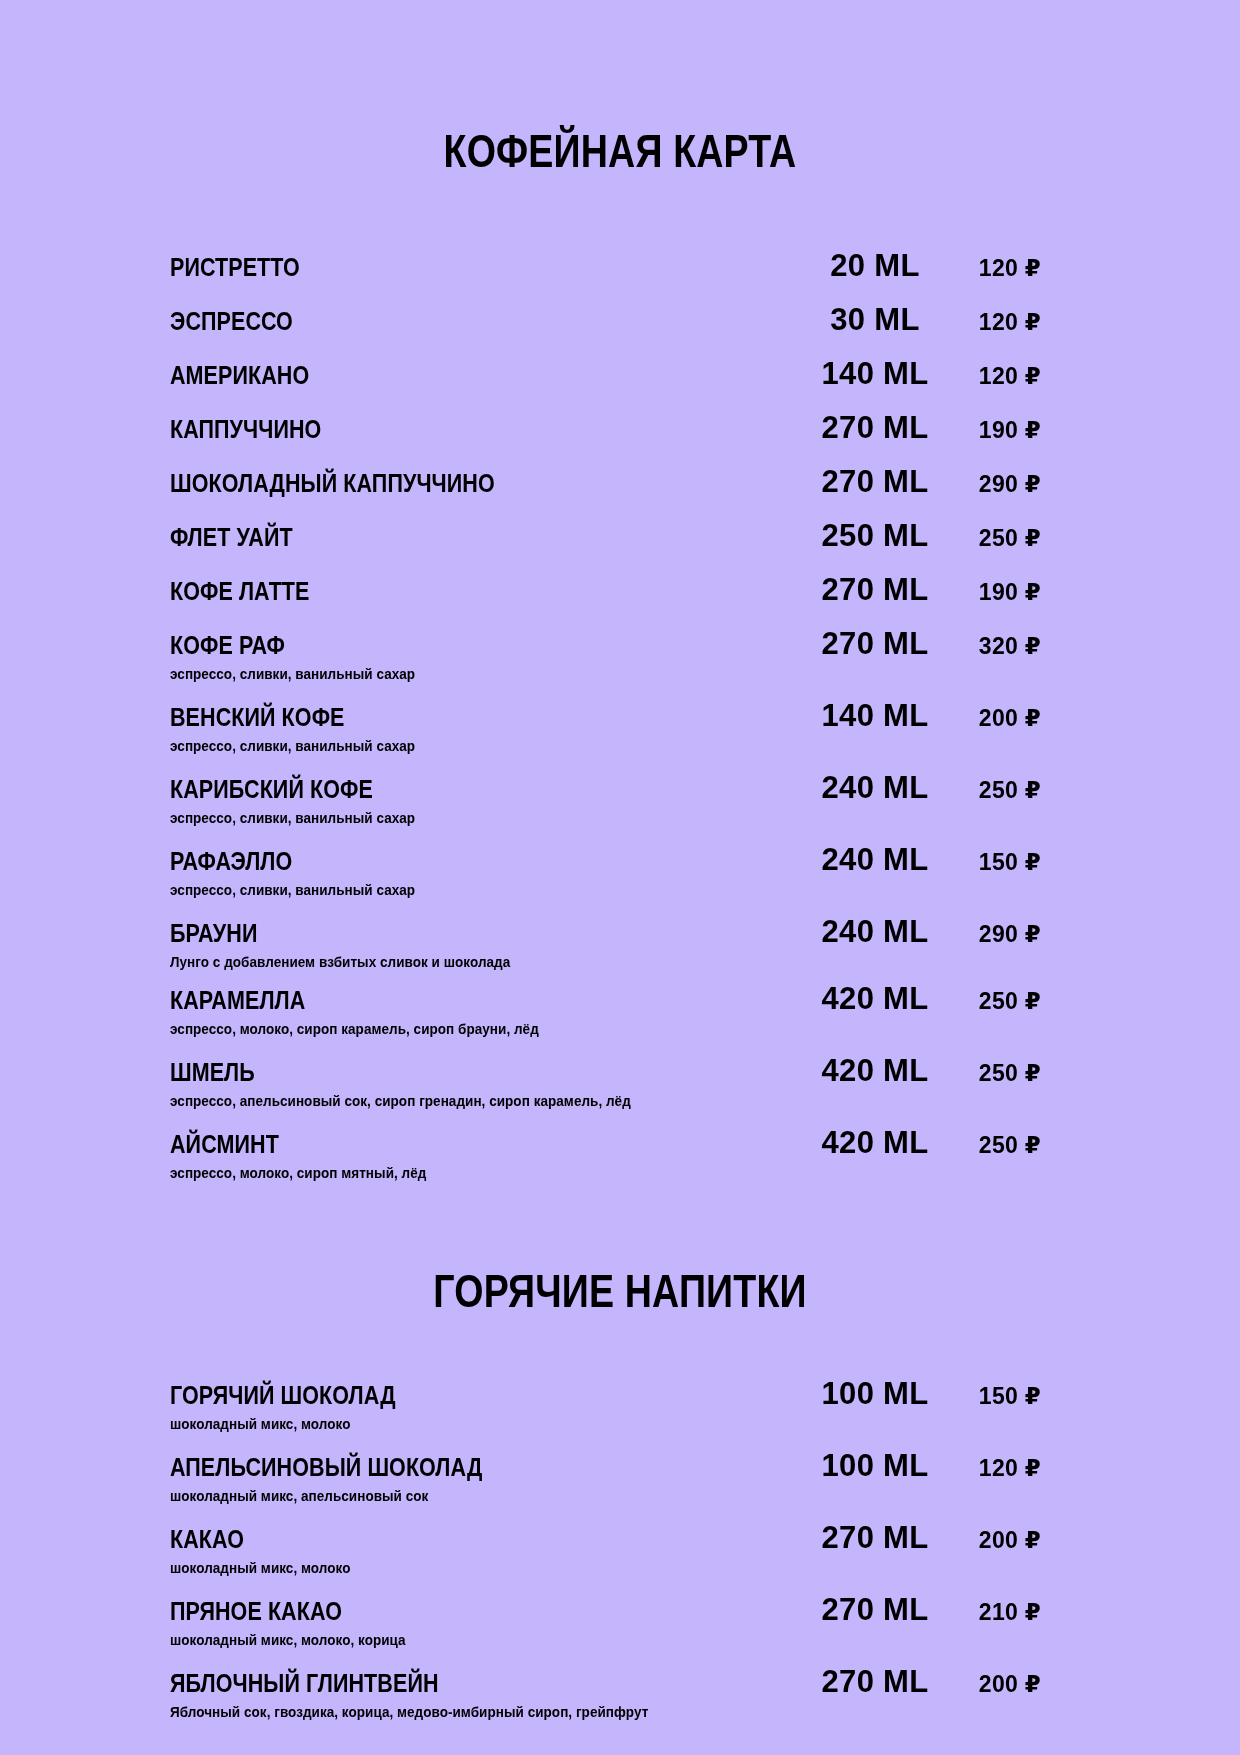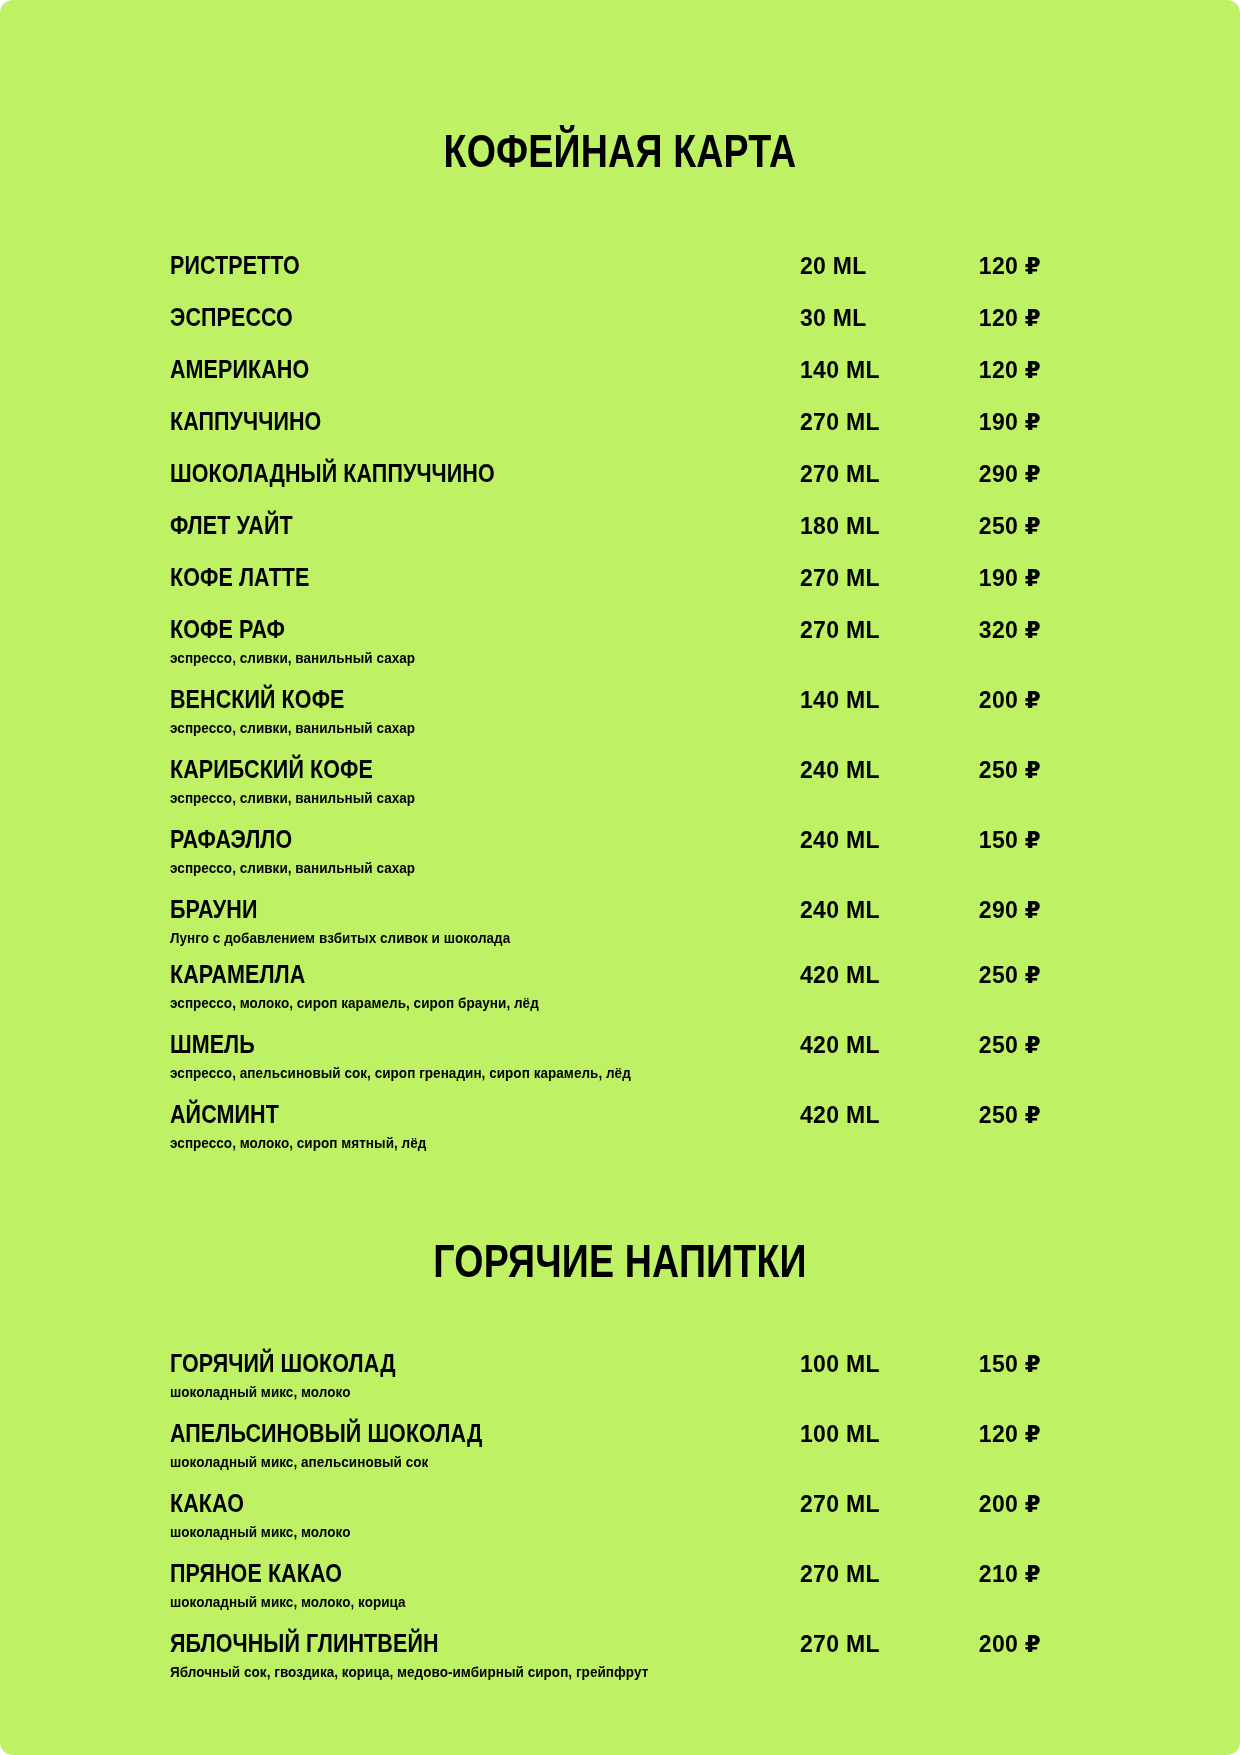--- a/index.html
+++ b/index.html
@@ -15,22 +15,21 @@
     color: #000000;
     -webkit-font-smoothing: antialiased;
   }
 
   .page {
     width: 1240px;
     height: 1755px;
     box-sizing: border-box;
     padding: 0 170px;
     position: relative;
-    background: #bef264;
-    border-radius: 13px;
+    background: #c4b5fd;
   }
 
   
   .section-title {
     text-align: center;
     font-weight: 700;
     font-size: 47px;
     line-height: 1.0;
     letter-spacing: 0.2px;
     transform: scaleX(0.80);
@@ -64,23 +63,23 @@
     font-weight: 700;
     font-size: 25px;
     line-height: 35px;
     letter-spacing: 0.1px;
     transform: scaleX(0.86);
     transform-origin: left center;
     white-space: nowrap;
   }
   .item-volume {
     flex: 0 0 150px;
-    text-align: left;
-    font-weight: 700;
-    font-size: 23px;
+    text-align: center;
+    font-weight: 700;
+    font-size: 31px;
     line-height: 35px;
     white-space: nowrap;
     letter-spacing: 0.3px;
   }
   .item-price {
     flex: 0 0 120px;
     text-align: center;
     font-weight: 700;
     font-size: 23px;
     line-height: 35px;
@@ -145,21 +144,21 @@
         <div class="menu-entry tight">
           <div class="menu-row">
             <div class="item-name">ШОКОЛАДНЫЙ КАППУЧЧИНО</div>
             <div class="item-volume">270 ML</div>
             <div class="item-price">290 ₽</div>
           </div>
         </div>
         <div class="menu-entry tight">
           <div class="menu-row">
             <div class="item-name">ФЛЕТ УАЙТ</div>
-            <div class="item-volume">180 ML</div>
+            <div class="item-volume">250 ML</div>
             <div class="item-price">250 ₽</div>
           </div>
         </div>
         <div class="menu-entry tight">
           <div class="menu-row">
             <div class="item-name">КОФЕ ЛАТТЕ</div>
             <div class="item-volume">270 ML</div>
             <div class="item-price">190 ₽</div>
           </div>
         </div>

